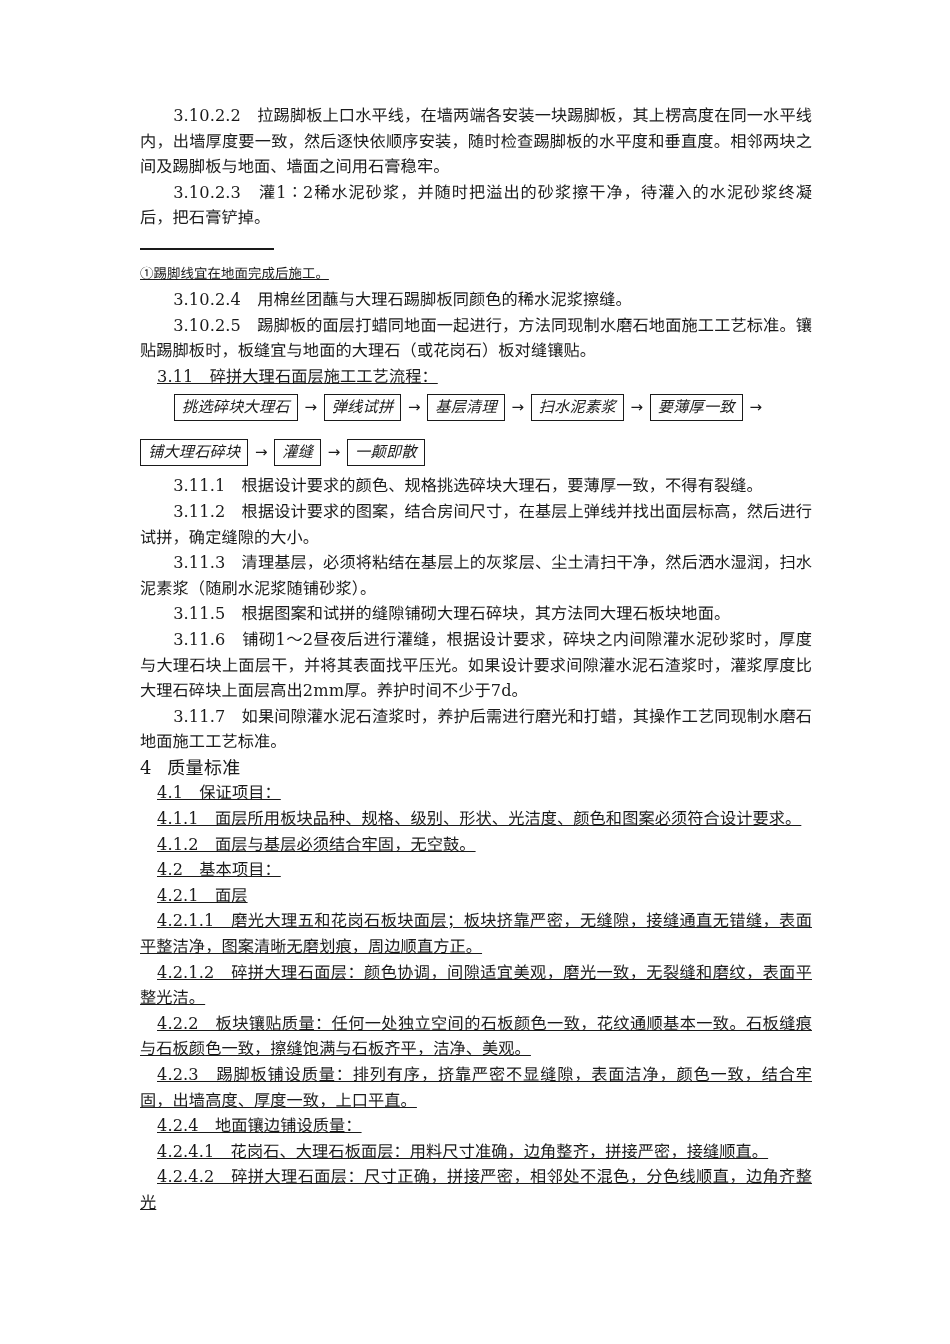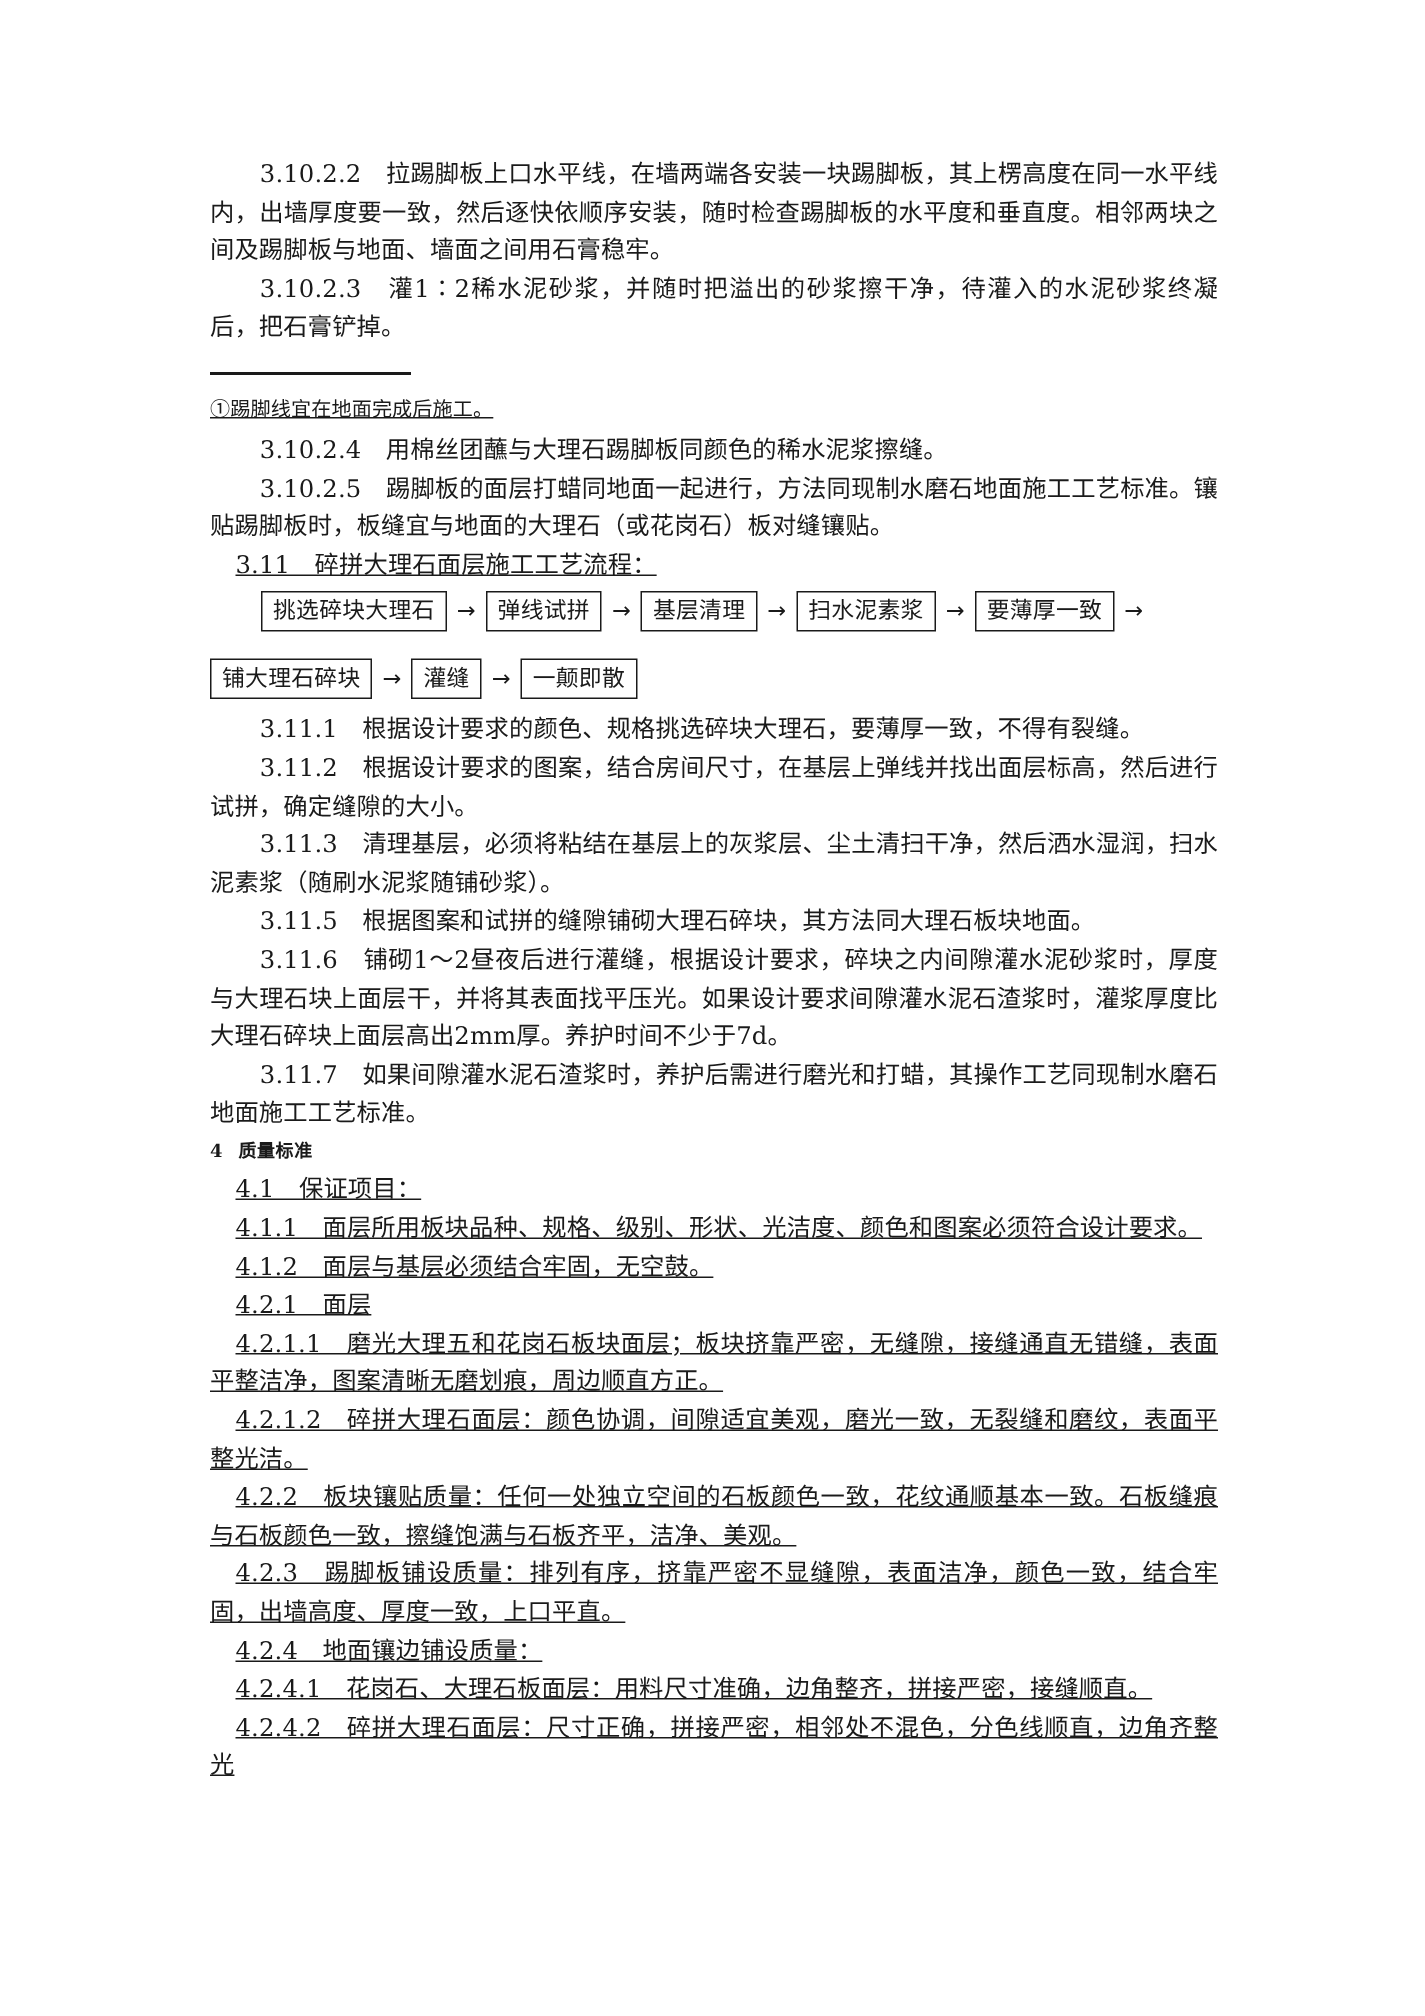--- a/index.html
+++ b/index.html
@@ -33,23 +33,23 @@
     text-justify: inter-ideograph;
     margin: 0;
     letter-spacing: 0.1px;
   }
   .para.indent {
     text-indent: 2.05em;
   }
 
   
   .heading {
-    font-size: 12px;
+    font-size: 18px;
     line-height: 25.6px;
-    font-weight: bold;
+    font-weight: normal;
     margin: 0;
     text-indent: 0;
     letter-spacing: 0.4px;
   }
   .heading .hnum {
     margin-right: 0.85em;
   }
 
   
   .lvl1 { text-indent: 1.05em; text-decoration: underline; }
@@ -70,20 +70,21 @@
     text-decoration: underline;
   }
 
   
   .flow-row {
     display: flex;
     align-items: center;
     flex-wrap: nowrap;
     margin: 0;
     height: 30px;
+    font-style: italic;
   }
   .flow-row.row1 { padding-left: 34px; }
   .flow-row.row2 { padding-left: 0px; align-items: center; }
 
   .flow-box {
     border: 1.6px solid #1a1a1a;
     box-sizing: border-box;
     height: 27px;
     display: flex;
     align-items: center;
@@ -160,20 +161,21 @@
   <p class="para indent">3.11.6　铺砌1～2昼夜后进行灌缝，根据设计要求，碎块之内间隙灌水泥砂浆时，厚度与大理石块上面层干，并将其表面找平压光。如果设计要求间隙灌水泥石渣浆时，灌浆厚度比大理石碎块上面层高出2mm厚。养护时间不少于7d。</p>
   <p class="para indent">3.11.7　如果间隙灌水泥石渣浆时，养护后需进行磨光和打蜡，其操作工艺同现制水磨石地面施工工艺标准。</p>
 
   <p class="heading">
     <span class="hnum">4</span><span>质量标准</span>
   </p>
 
   <p class="para lvl1">4.1　保证项目：</p>
   <p class="para lvl1">4.1.1　面层所用板块品种、规格、级别、形状、光洁度、颜色和图案必须符合设计要求。</p>
   <p class="para lvl1">4.1.2　面层与基层必须结合牢固，无空鼓。</p>
+  <p class="para lvl1">4.2　基本项目：</p>
   <p class="para lvl1">4.2.1　面层</p>
   <p class="para lvl1">4.2.1.1　磨光大理五和花岗石板块面层；板块挤靠严密，无缝隙，接缝通直无错缝，表面平整洁净，图案清晰无磨划痕，周边顺直方正。</p>
   <p class="para lvl1">4.2.1.2　碎拼大理石面层：颜色协调，间隙适宜美观，磨光一致，无裂缝和磨纹，表面平整光洁。</p>
   <p class="para lvl1">4.2.2　板块镶贴质量：任何一处独立空间的石板颜色一致，花纹通顺基本一致。石板缝痕与石板颜色一致，擦缝饱满与石板齐平，洁净、美观。</p>
   <p class="para lvl1">4.2.3　踢脚板铺设质量：排列有序，挤靠严密不显缝隙，表面洁净，颜色一致，结合牢固，出墙高度、厚度一致，上口平直。</p>
   <p class="para lvl1">4.2.4　地面镶边铺设质量：</p>
   <p class="para lvl1">4.2.4.1　花岗石、大理石板面层：用料尺寸准确，边角整齐，拼接严密，接缝顺直。</p>
   <p class="para lvl1">4.2.4.2　碎拼大理石面层：尺寸正确，拼接严密，相邻处不混色，分色线顺直，边角齐整光</p>
 
 </div>

